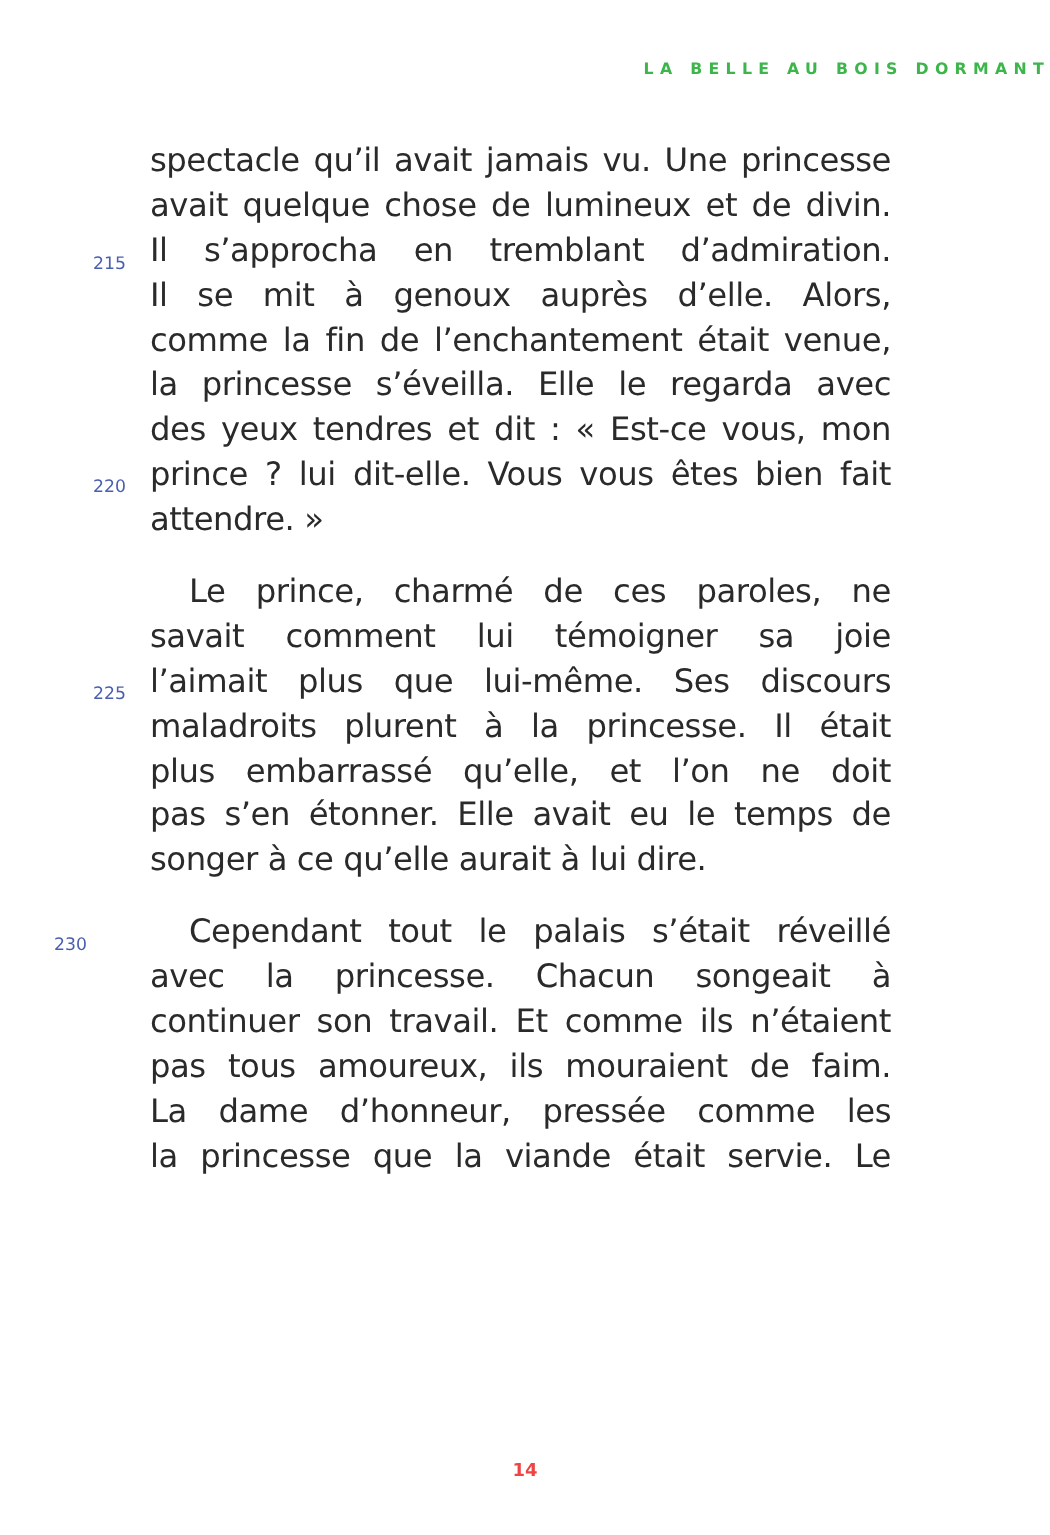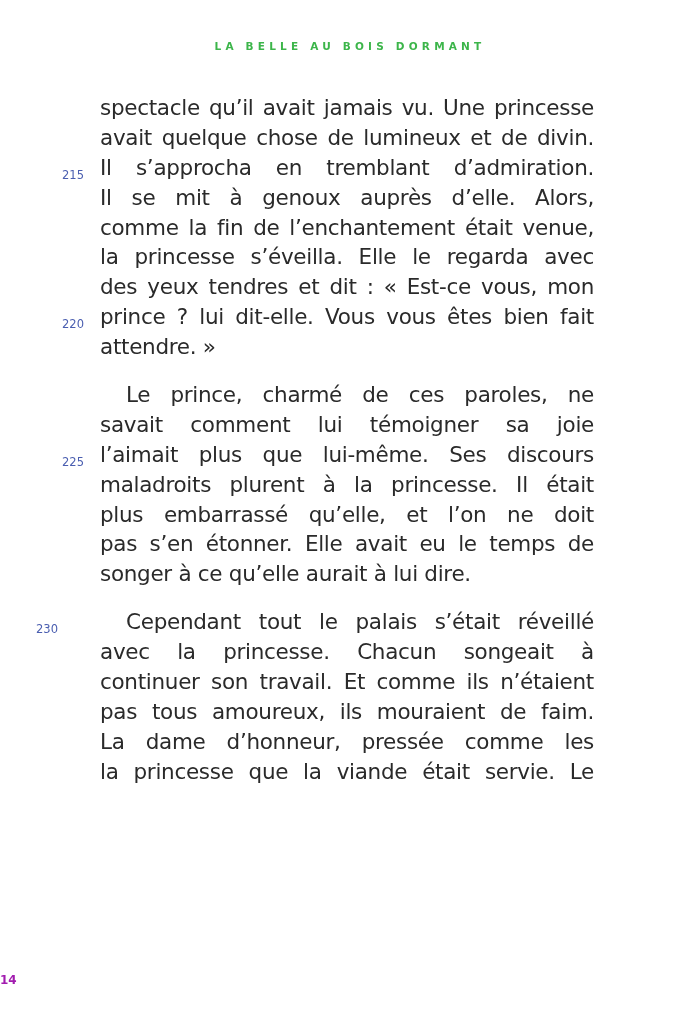--- a/index.html
+++ b/index.html
@@ -11,21 +11,21 @@
       width: 700px;
       height: 1023px;
       position: relative;
       overflow: hidden;
     }
     .running-head {
       position: absolute;
       top: 40px;
       left: 0;
       width: 700px;
-      text-align: center;
+      text-align: right;
       font-family: "DejaVu Sans", sans-serif;
       font-weight: bold;
       font-size: 10.5px;
       letter-spacing: 4.2px;
       color: #3cb54a;
     }
     .text-block {
       position: absolute;
       left: 100px;
       top: 93px;
@@ -75,25 +75,25 @@
       font-size: 11.5px;
       color: #4a5eb0;
       letter-spacing: 0;
       width: 30px;
     }
     .folio {
       position: absolute;
       top: 973px;
       left: 0;
       width: 700px;
-      text-align: left;
+      text-align: center;
       font-family: "DejaVu Sans", sans-serif;
       font-weight: bold;
       font-size: 12px;
-      color: #a21caf;
+      color: #ef4444;
     }
   </style>
 </head>
 <body>
 
 <div class="running-head">LA BELLE AU BOIS DORMANT</div>
 
 <div class="text-block">
 
   <div class="para">

